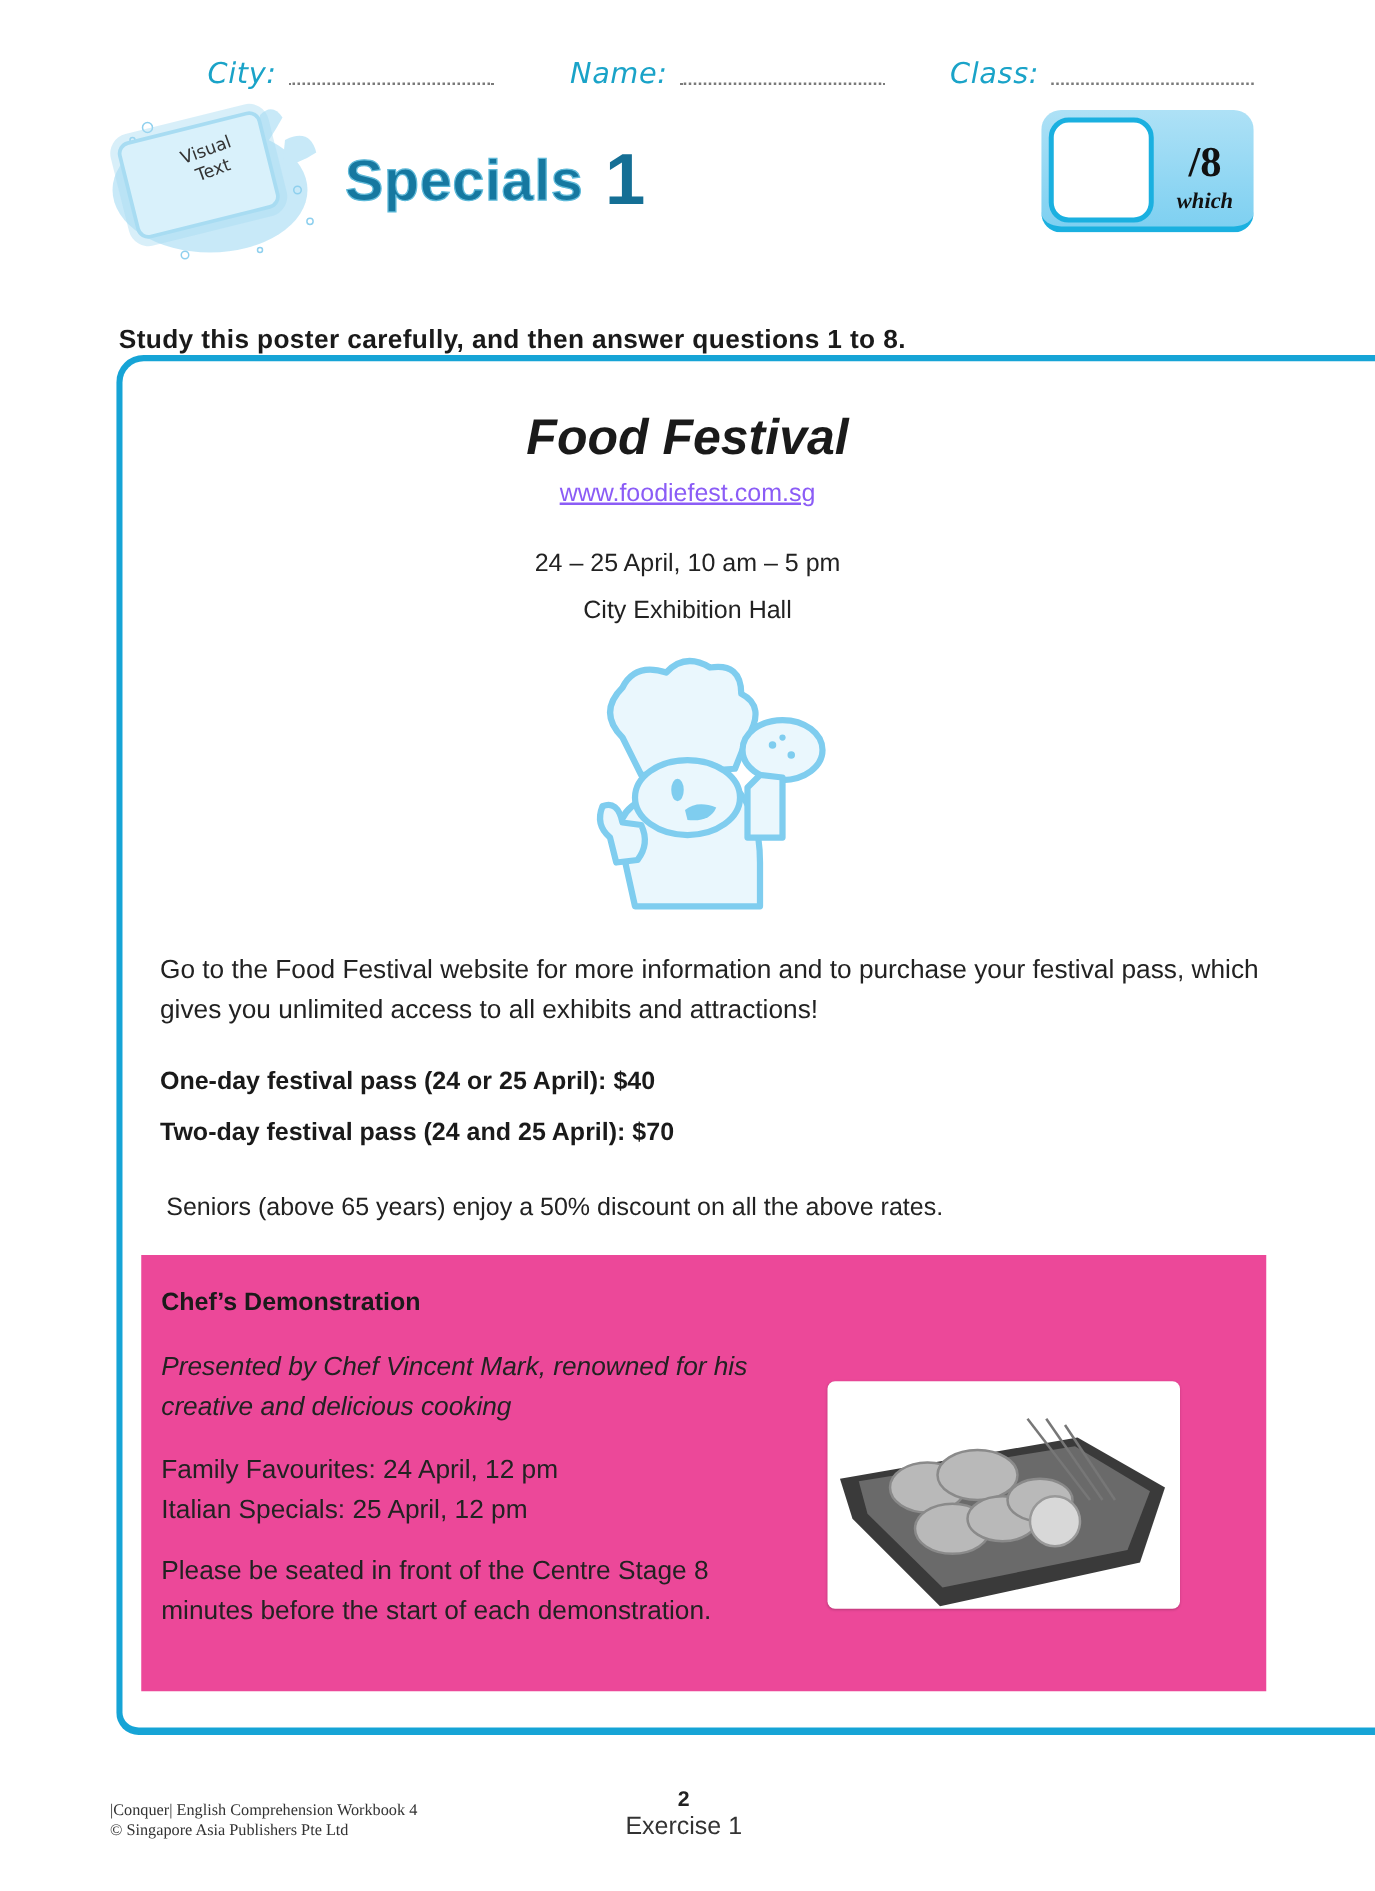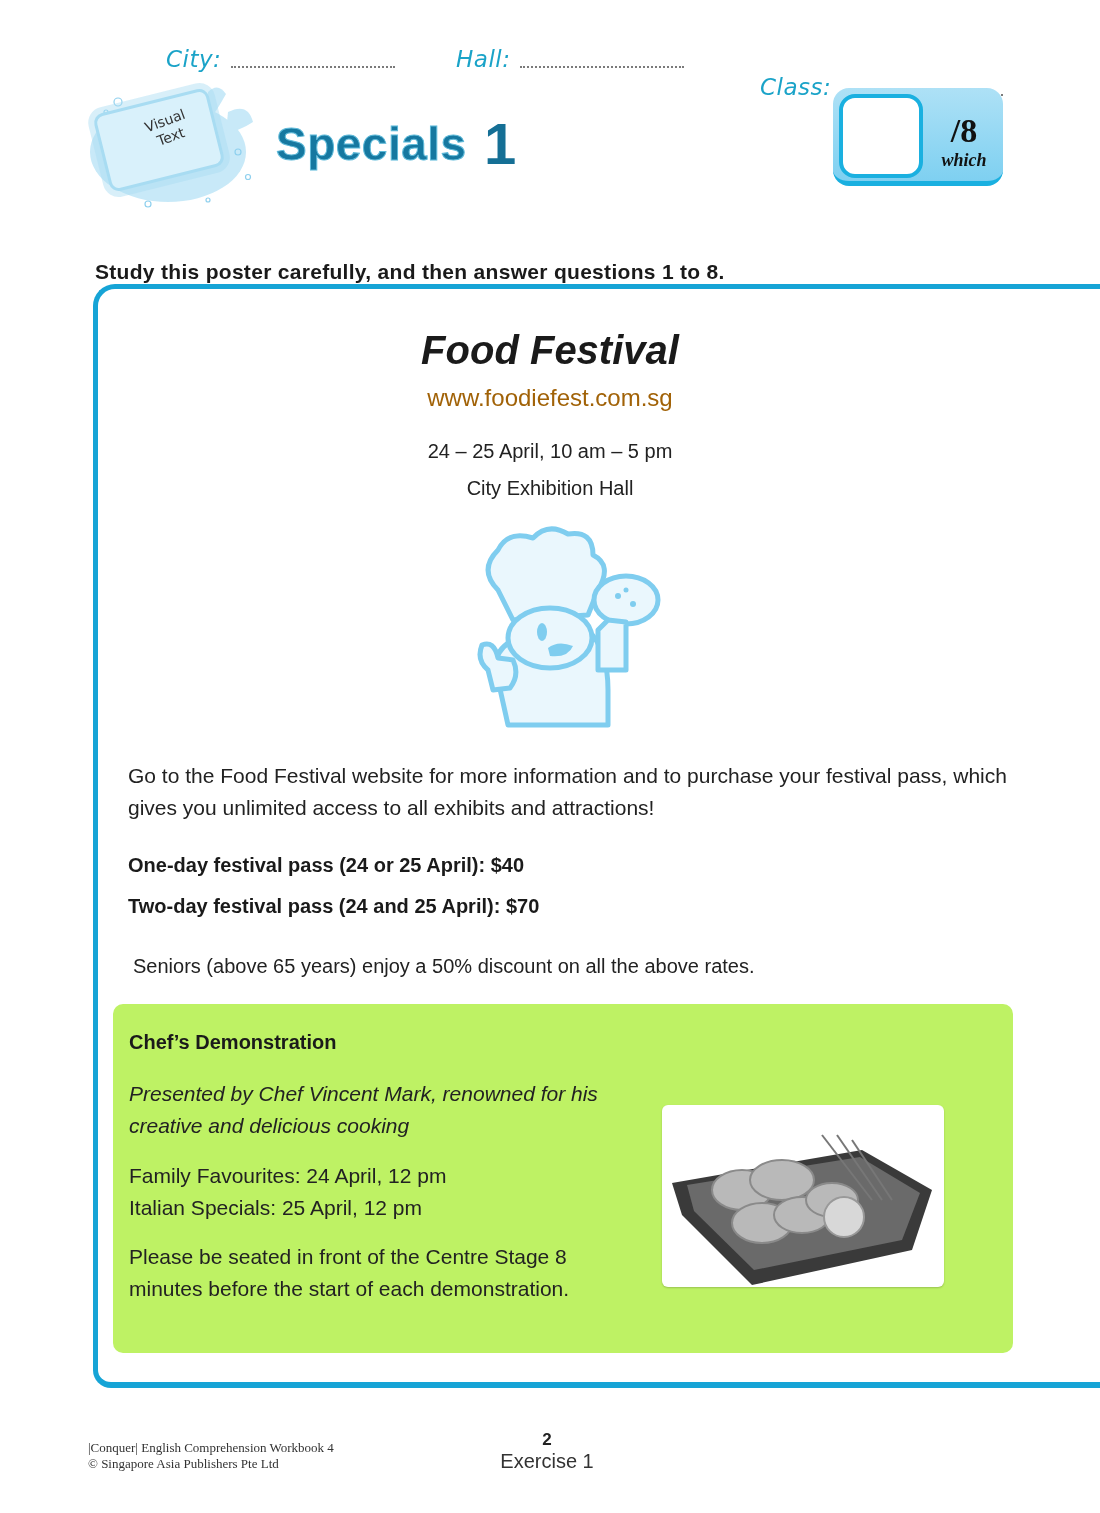--- a/index.html
+++ b/index.html
@@ -24,55 +24,55 @@
     .marks-input { position: absolute; left: 6px; top: 6px; width: 84px; height: 84px; background: #fff; border: 4px solid #1ab0e0; border-radius: 16px; }
     .marks-total { position: absolute; left: 100px; top: 26px; width: 62px; text-align: center; font-family: "Liberation Serif", serif; font-weight: bold; font-size: 34px; color: #111; line-height: 34px; }
     .marks-label { position: absolute; left: 100px; top: 62px; width: 62px; text-align: center; font-family: "Liberation Serif", serif; font-weight: bold; font-style: italic; font-size: 18px; color: #111; }
 
     .instruction { position: absolute; left: 95px; top: 228px; font-family: "Liberation Sans", sans-serif; font-weight: bold; font-size: 21px; color: #1a1a1a; letter-spacing: 0.3px; margin-top: 32px; }
 
     
     .poster { position: absolute; left: 93px; top: 284px; width: 1040px; height: 1104px; border-left: 5px solid #16a4d6; border-top: 5px solid #16a4d6; border-bottom: 6px solid #16a4d6; border-radius: 22px 0 0 18px; }
 
     .poster-title { position: absolute; left: 0; width: 1100px; top: 328px; text-align: center; font-weight: bold; font-style: italic; font-size: 40px; color: #1a1a1a; }
-    .poster-url { position: absolute; left: 0; width: 1100px; top: 384px; text-align: center; font-size: 24px; color: #a16207; }
+    .poster-url { position: absolute; left: 0; width: 1100px; top: 384px; text-align: center; font-size: 20px; color: #8b5cf6; text-decoration: underline; }
     .poster-date { position: absolute; left: 0; width: 1100px; top: 440px; text-align: center; font-size: 20px; color: #222; }
     .poster-venue { position: absolute; left: 0; width: 1100px; top: 477px; text-align: center; font-size: 20px; color: #222; }
 
     .chef { position: absolute; left: 458px; top: 520px; width: 210px; height: 210px; }
 
     .body-text { position: absolute; left: 128px; top: 760px; width: 880px; font-size: 21px; line-height: 32px; color: #222; }
     .pass { position: absolute; left: 128px; font-weight: bold; font-size: 20px; color: #1a1a1a; }
     .seniors { position: absolute; left: 133px; top: 955px; font-size: 20px; color: #222; }
 
     
-    .demo { position: absolute; left: 113px; top: 1004px; width: 900px; height: 349px; background: #bef264; border-radius: 10px; }
+    .demo { position: absolute; left: 113px; top: 1004px; width: 900px; height: 349px; background: #ec4899; border-radius: 0; }
     .demo-title { position: absolute; left: 16px; top: 27px; font-weight: bold; font-size: 20px; color: #1a1a1a; }
     .demo-presenter { position: absolute; left: 16px; top: 74px; width: 480px; font-style: italic; font-size: 21px; line-height: 32px; color: #222; }
     .demo-schedule { position: absolute; left: 16px; top: 156px; font-size: 21px; line-height: 32px; color: #222; }
     .demo-note { position: absolute; left: 16px; top: 237px; width: 460px; font-size: 21px; line-height: 32px; color: #222; }
     .demo-photo { position: absolute; left: 549px; top: 101px; width: 282px; height: 182px; background: #fff; border-radius: 6px; box-shadow: 0 1px 2px rgba(0,0,0,0.2); }
 
     
     .footer-left { position: absolute; left: 88px; top: 1440px; font-family: "Liberation Serif", serif; font-size: 13px; line-height: 16px; color: #333; }
     .page-num { position: absolute; left: 0; width: 1094px; top: 1430px; text-align: center; font-weight: bold; font-size: 17px; color: #222; }
     .page-section { position: absolute; left: 0; width: 1094px; top: 1450px; text-align: center; font-size: 20px; color: #333; }
   </style>
 </head>
 <body>
 
 <div class="field" style="left:166px;">
   <span class="field-label">City:</span>
   <span class="field-line" style="width:164px;"></span>
 </div>
 <div class="field" style="left:456px;">
-  <span class="field-label">Hall:</span>
+  <span class="field-label">Name:</span>
   <span class="field-line" style="width:164px;"></span>
 </div>
-<div class="field" style="left:760px;margin-top:28px;">
+<div class="field" style="left:760px;">
   <span class="field-label">Class:</span>
   <span class="field-line" style="width:162px;"></span>
 </div>
 
 <svg class="badge-splash" viewBox="0 0 170 130">
   <g fill="#bfe6f7" opacity="0.85">
     <ellipse cx="80" cy="70" rx="78" ry="50"></ellipse>
     <path d="M120 10 Q130 0 138 12 Q128 30 120 40 Z"></path>
     <path d="M140 30 Q160 20 165 40 Q150 50 138 50 Z"></path>
     <path d="M10 60 Q0 80 15 95 Q25 80 20 60 Z"></path>

